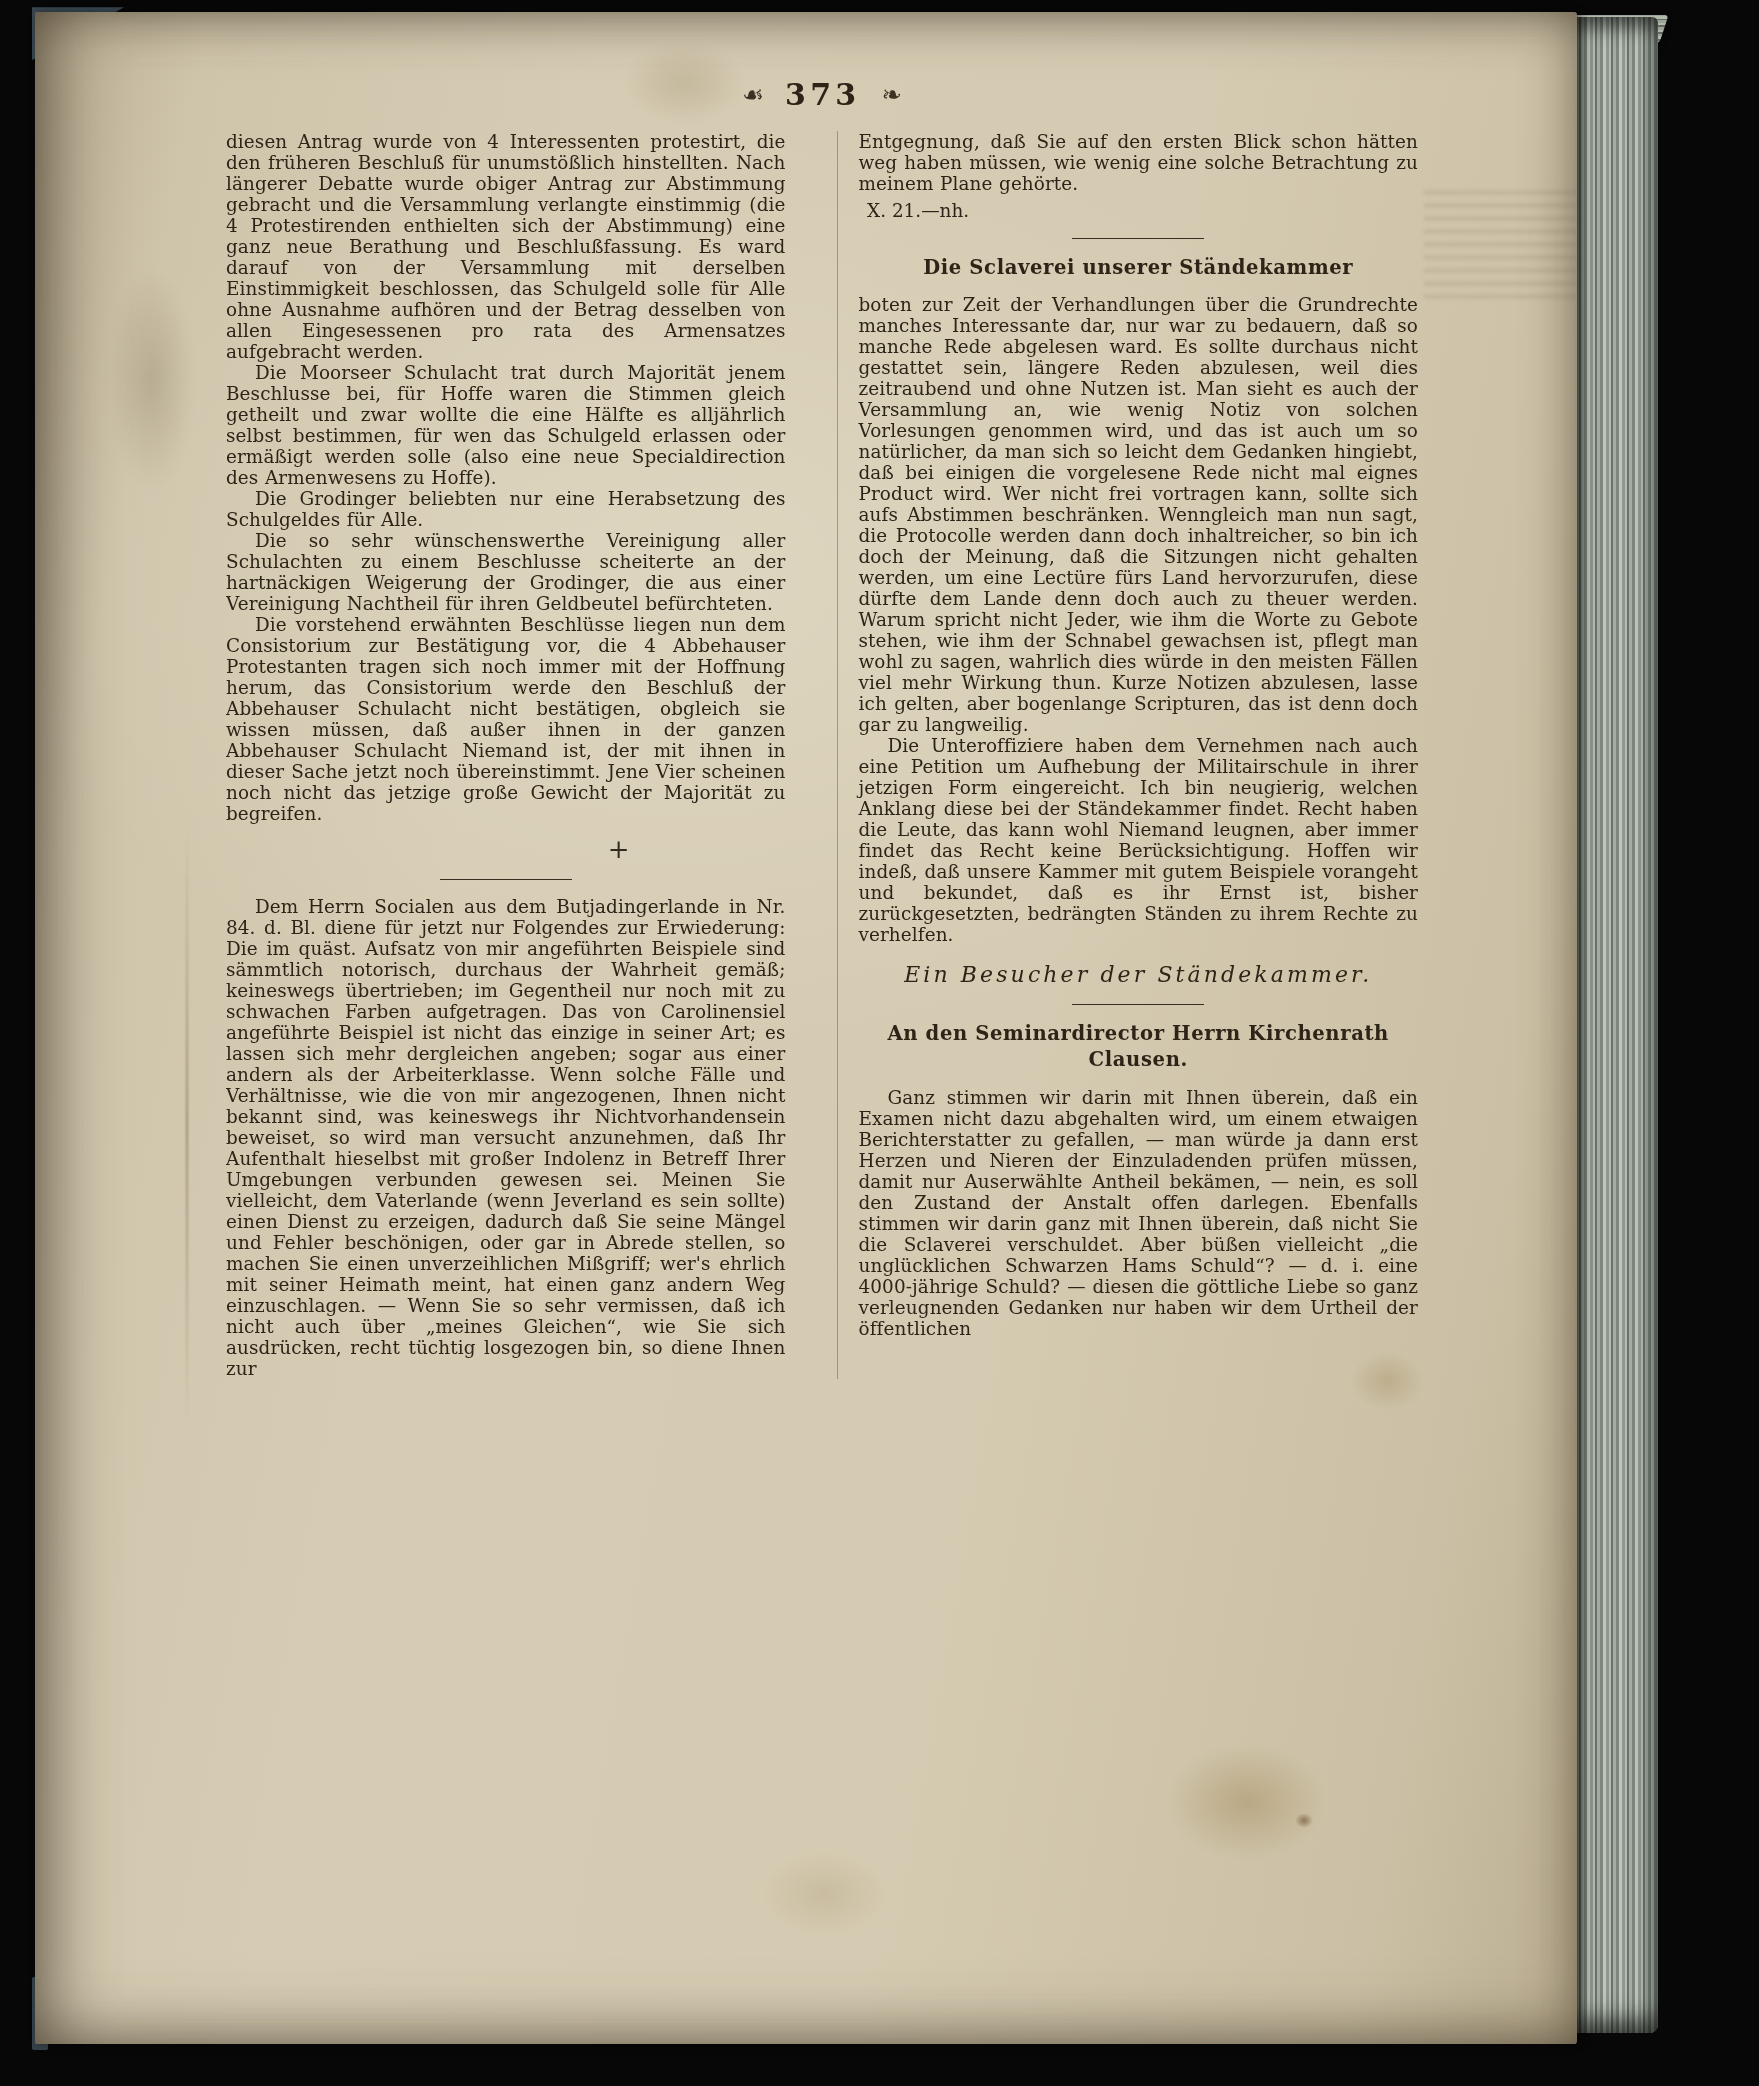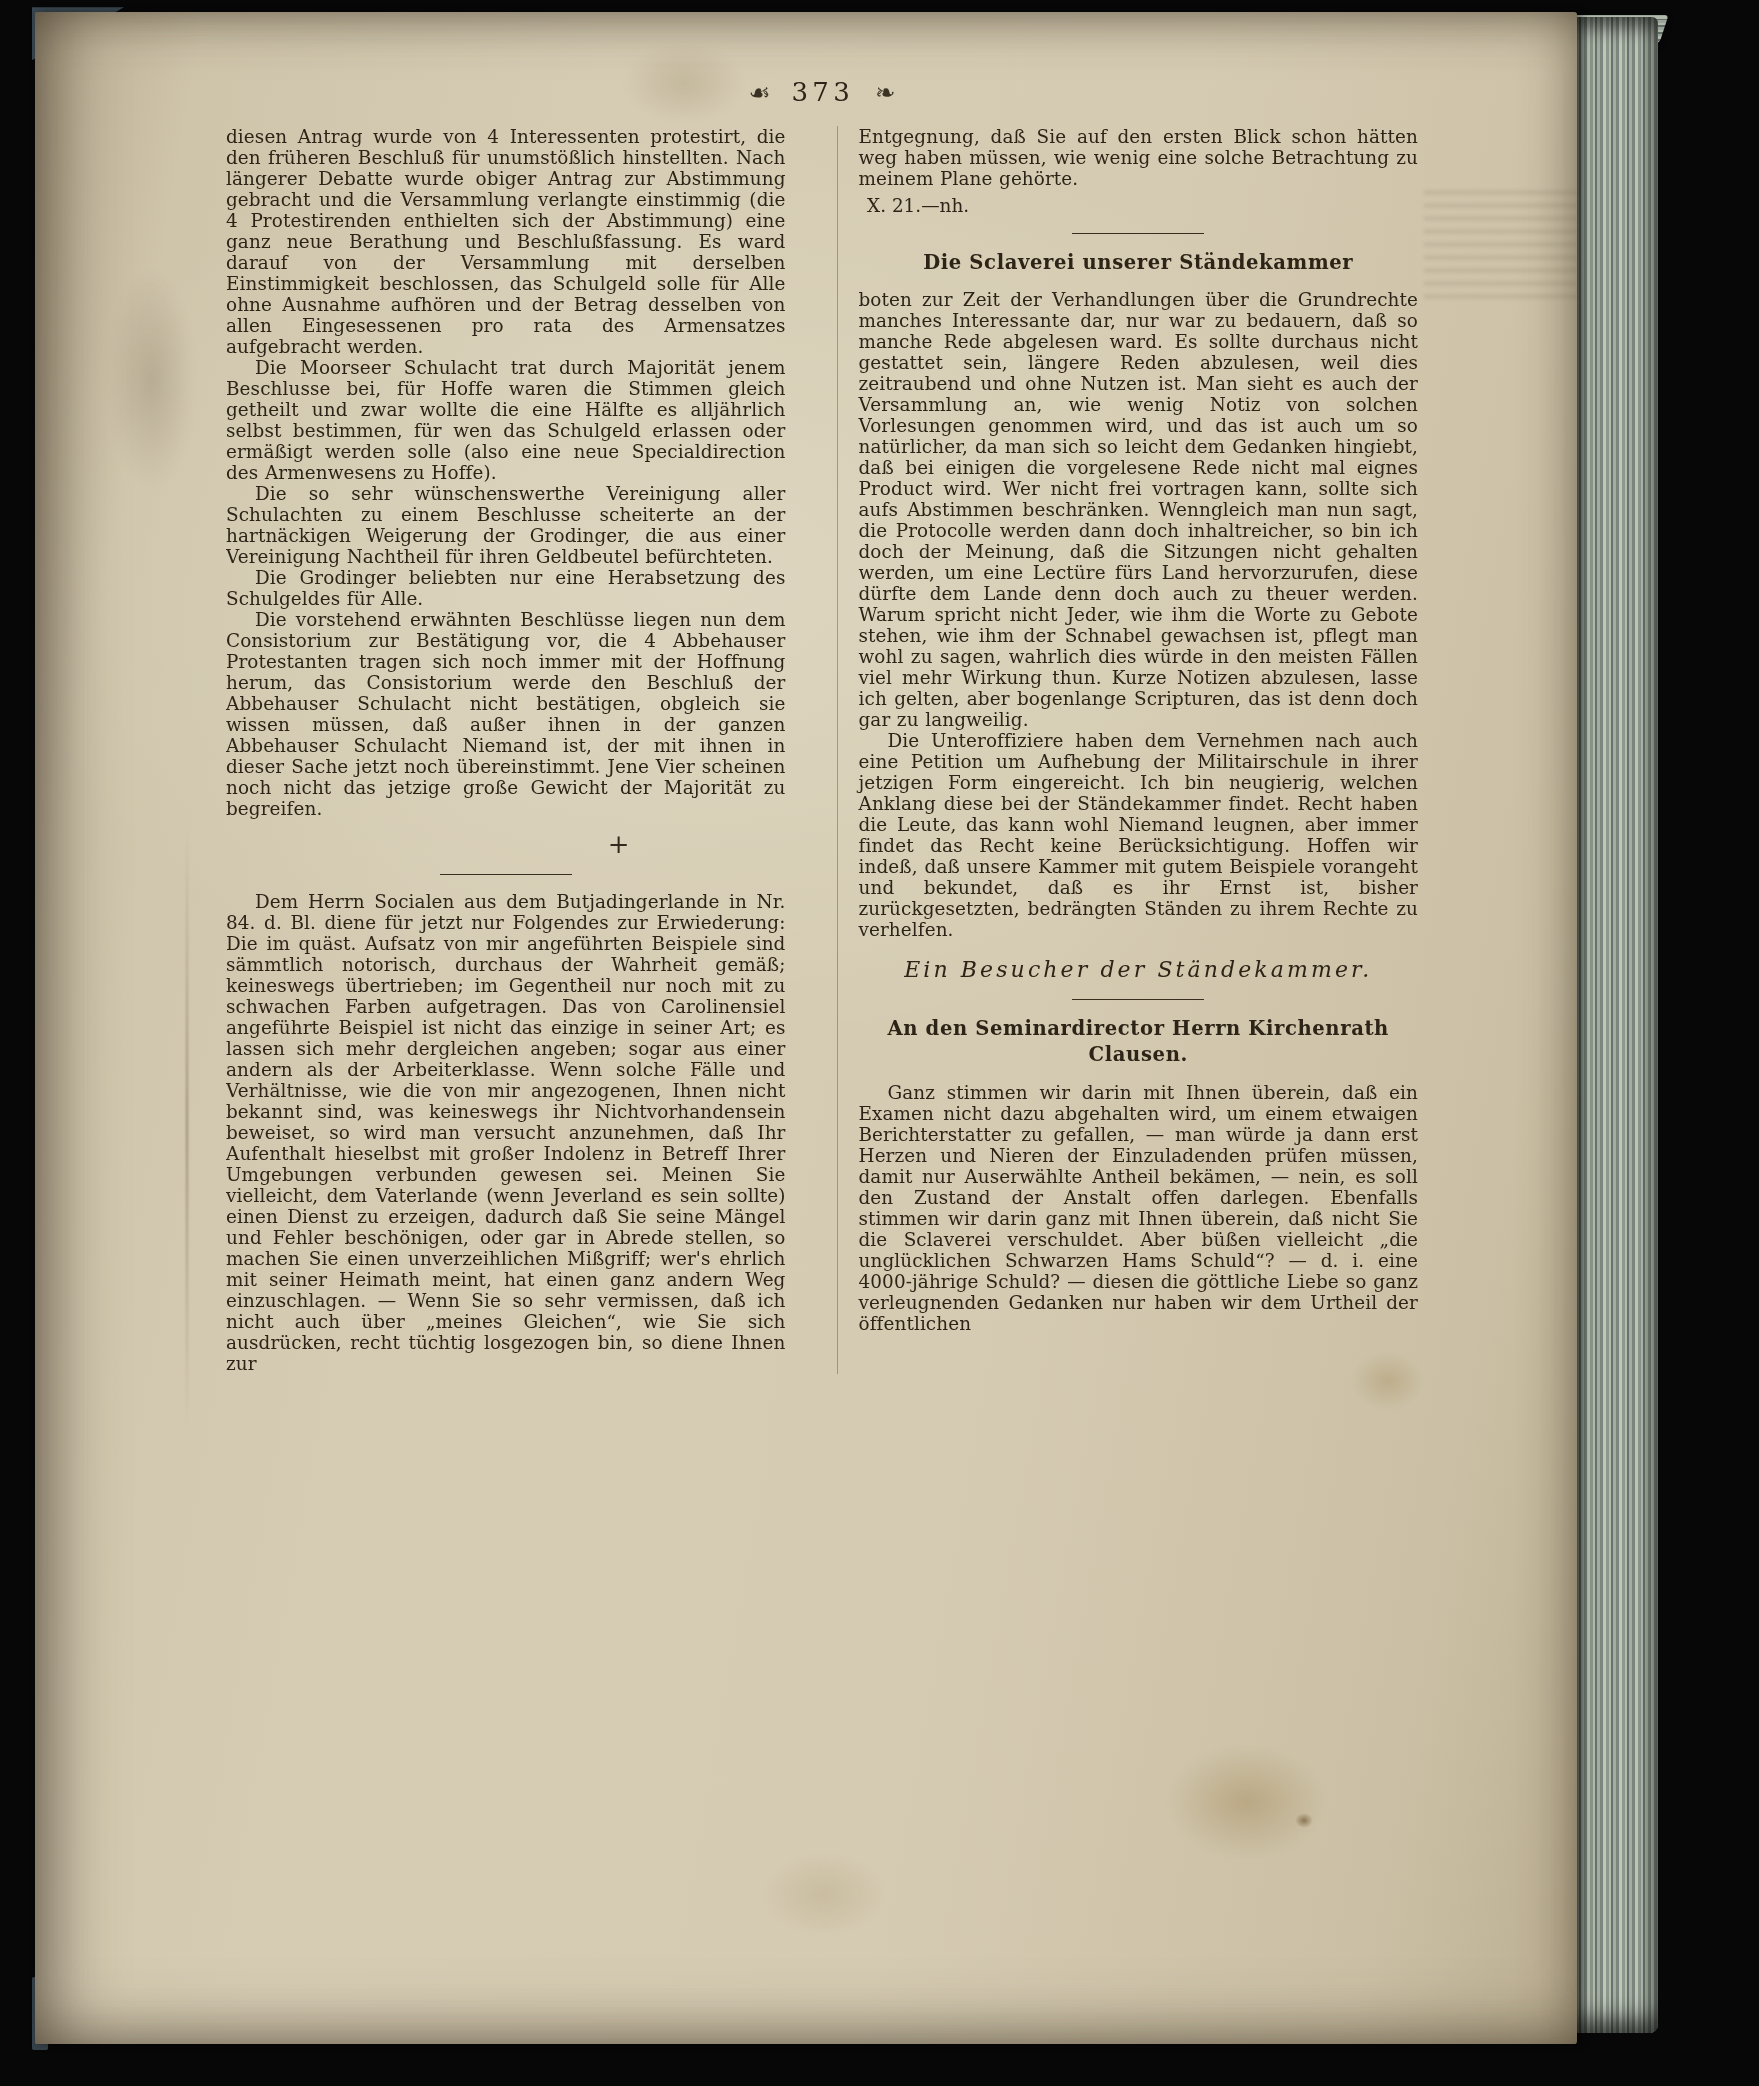--- a/index.html
+++ b/index.html
@@ -72,21 +72,21 @@
   }
   
   .content {
     position:absolute; left:191px; top:65px; width:1192px; height:1922px;
     color:#2d2417; overflow:hidden;
   }
   .pagehead {
     display:flex; justify-content:center; align-items:center; gap:21px;
     margin-bottom:18.4px;
   }
-  .pageno { font-size:26px; font-weight:normal; letter-spacing:4.3px; }
+  .pageno { font-size:30px; font-weight:bold; letter-spacing:4.3px; }
   .ornament { font-family:"DejaVu Sans", sans-serif; font-size:24.5px; color:#3c3late224; color:#3c3224; }
   .columns { display:flex; }
   .col { width:574px; }
   .col-left { padding-right:21px; }
   .col-right { padding-left:21px; border-left:1.2px solid rgba(70,58,40,.38);margin-left:30px; }
   p.para {
     margin:0; font-size:18.4px; line-height:21px; text-align:justify;
     letter-spacing:0.1px; word-spacing:0.6px;
   }
   p.indent { text-indent:29px; }
@@ -136,22 +136,22 @@
         <span class="ornament">☙</span>
         <span class="pageno">373</span>
         <span class="ornament">❧</span>
       </div>
 
       <div class="columns">
 
         <div class="col col-left">
           <p class="para">diesen Antrag wurde von 4 Interessenten protestirt, die den früheren Beschluß für unumstößlich hinstellten. Nach längerer Debatte wurde obiger Antrag zur Abstimmung gebracht und die Versammlung verlangte einstimmig (die 4 Protestirenden enthielten sich der Abstimmung) eine ganz neue Berathung und Beschlußfassung. Es ward darauf von der Versammlung mit derselben Einstimmigkeit beschlossen, das Schulgeld solle für Alle ohne Ausnahme aufhören und der Betrag desselben von allen Eingesessenen pro rata des Armensatzes aufgebracht werden.</p>
           <p class="para indent">Die Moorseer Schulacht trat durch Majorität jenem Beschlusse bei, für Hoffe waren die Stimmen gleich getheilt und zwar wollte die eine Hälfte es alljährlich selbst bestimmen, für wen das Schulgeld erlassen oder ermäßigt werden solle (also eine neue Specialdirection des Armenwesens zu Hoffe).</p>
+          <p class="para indent">Die Grodinger beliebten nur eine Herabsetzung des Schulgeldes für Alle.</p>
           <p class="para indent">Die so sehr wünschenswerthe Vereinigung aller Schulachten zu einem Beschlusse scheiterte an der hartnäckigen Weigerung der Grodinger, die aus einer Vereinigung Nachtheil für ihren Geldbeutel befürchteten.</p>
-          <p class="para indent">Die Grodinger beliebten nur eine Herabsetzung des Schulgeldes für Alle.</p>
           <p class="para indent">Die vorstehend erwähnten Beschlüsse liegen nun dem Consistorium zur Bestätigung vor, die 4 Abbehauser Protestanten tragen sich noch immer mit der Hoffnung herum, das Consistorium werde den Beschluß der Abbehauser Schulacht nicht bestätigen, obgleich sie wissen müssen, daß außer ihnen in der ganzen Abbehauser Schulacht Niemand ist, der mit ihnen in dieser Sache jetzt noch übereinstimmt. Jene Vier scheinen noch nicht das jetzige große Gewicht der Majorität zu begreifen.</p>
 
           <div class="plus-divider">+</div>
 
           <hr class="short">
 
 
           <p class="para indent">Dem Herrn Socialen aus dem Butjadingerlande in Nr. 84. d. Bl. diene für jetzt nur Folgendes zur Erwiederung: Die im quäst. Aufsatz von mir angeführten Beispiele sind sämmtlich notorisch, durchaus der Wahrheit gemäß; keineswegs übertrieben; im Gegentheil nur noch mit zu schwachen Farben aufgetragen. Das von Carolinensiel angeführte Beispiel ist nicht das einzige in seiner Art; es lassen sich mehr dergleichen angeben; sogar aus einer andern als der Arbeiterklasse. Wenn solche Fälle und Verhältnisse, wie die von mir angezogenen, Ihnen nicht bekannt sind, was keineswegs ihr Nichtvorhandensein beweiset, so wird man versucht anzunehmen, daß Ihr Aufenthalt hieselbst mit großer Indolenz in Betreff Ihrer Umgebungen verbunden gewesen sei. Meinen Sie vielleicht, dem Vaterlande (wenn Jeverland es sein sollte) einen Dienst zu erzeigen, dadurch daß Sie seine Mängel und Fehler beschönigen, oder gar in Abrede stellen, so machen Sie einen unverzeihlichen Mißgriff; wer's ehrlich mit seiner Heimath meint, hat einen ganz andern Weg einzuschlagen. — Wenn Sie so sehr vermissen, daß ich nicht auch über „meines Gleichen“, wie Sie sich ausdrücken, recht tüchtig losgezogen bin, so diene Ihnen zur</p>
         </div>
 

